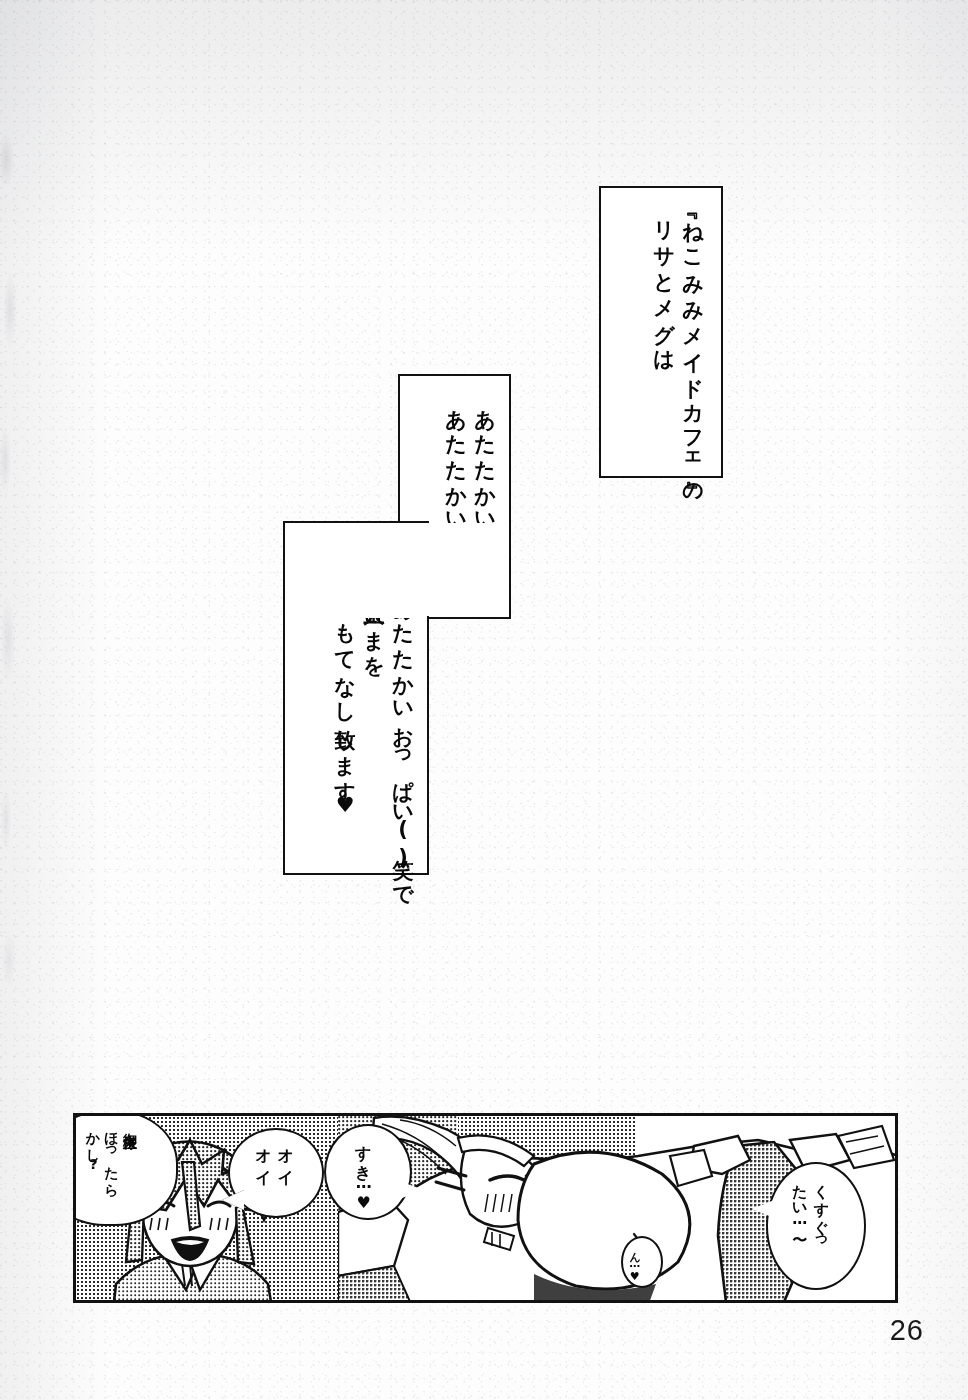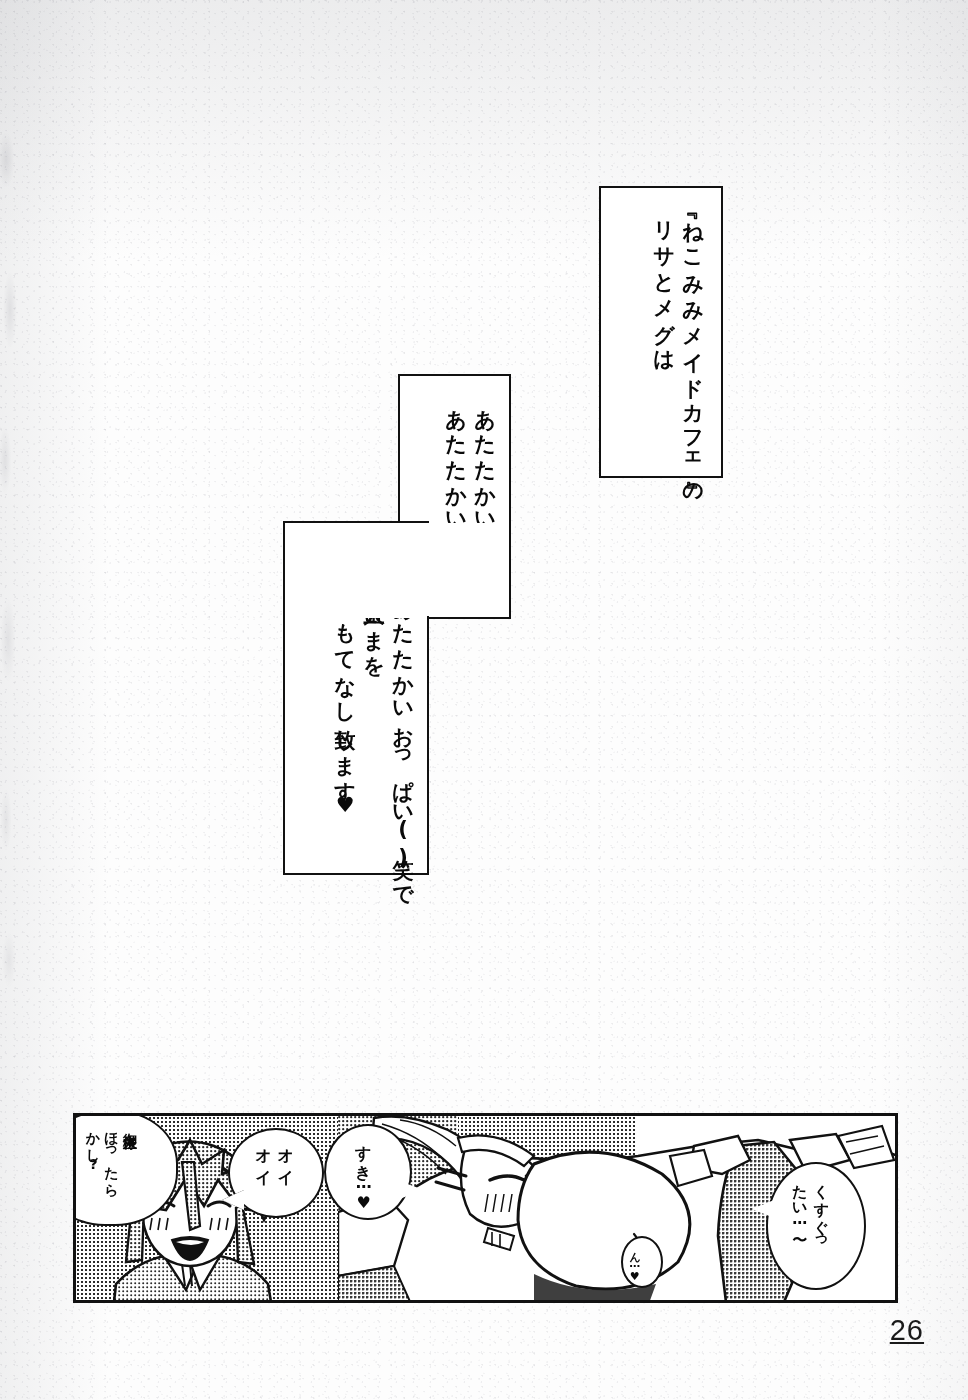--- a/index.html
+++ b/index.html
@@ -144,21 +144,20 @@
 
   #page-number {
     position: absolute;
     right: 44px;
     top: 1314px;
     font-family: "Liberation Sans", sans-serif;
     font-size: 29px;
     color: #1a1a1a;
     letter-spacing: 1px;
     z-index: 7;
-    text-decoration: underline;
   }
 </style>
 </head>
 <body>
 
 <div id="page">
 
   <div id="paper-noise"></div>
   <div id="vignette"></div>
   <div id="edge-smudge"></div>

